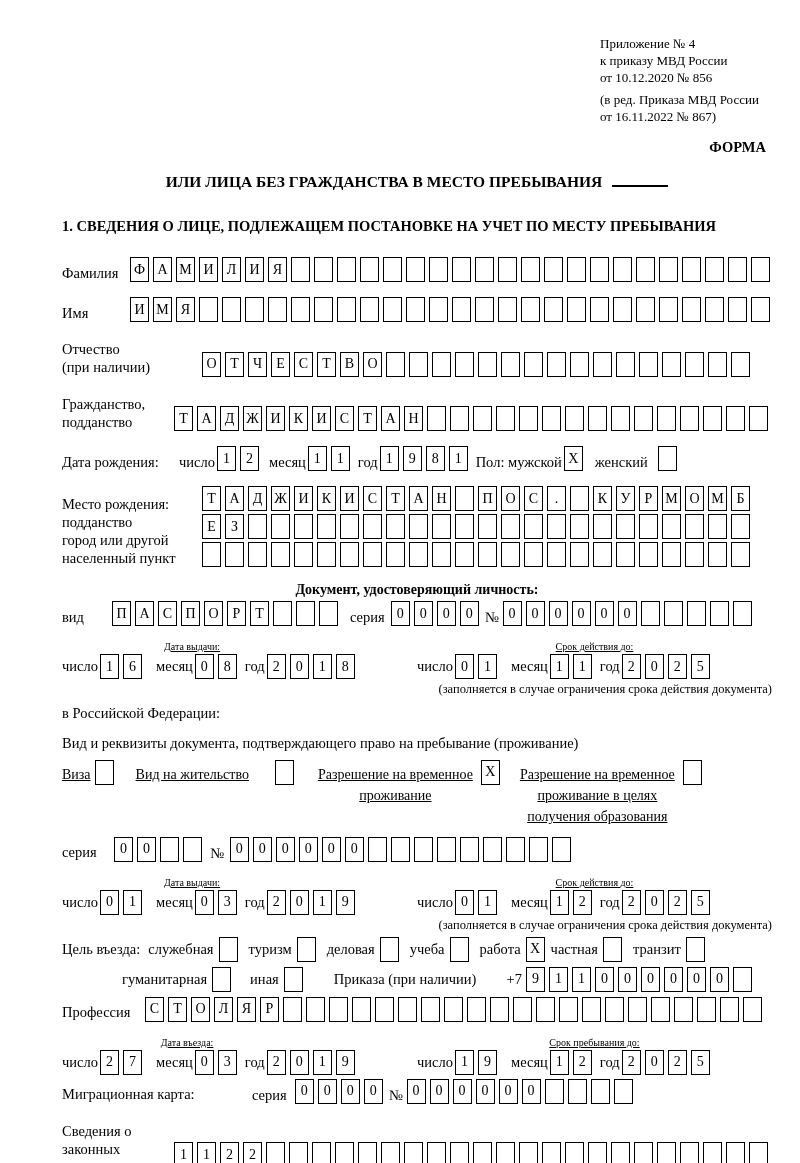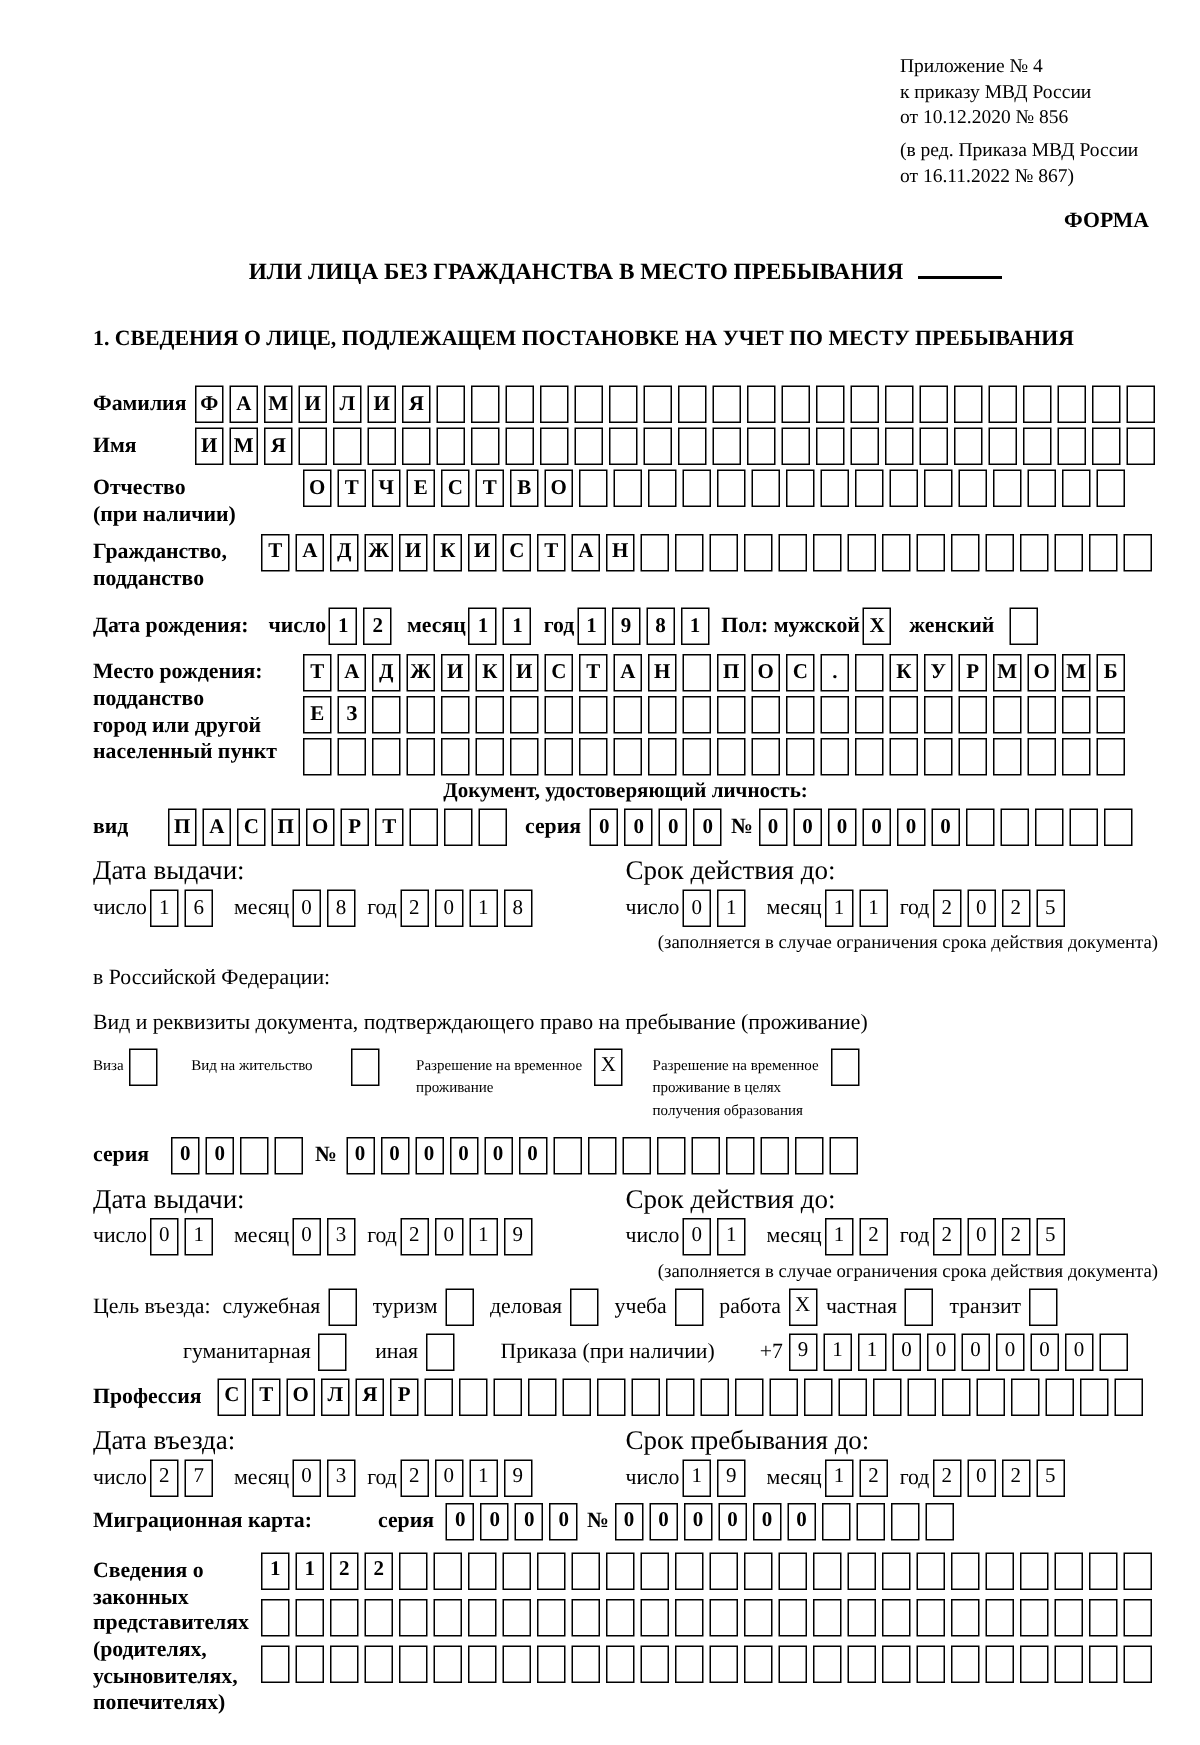--- a/index.html
+++ b/index.html
@@ -10,45 +10,45 @@
     padding:36px 28px 10px 62px; overflow:hidden;
   }
   .appendix { width:172px; margin-left:auto; font-size:13px; line-height:1.3;font-family:Liberation Serif, serif; }
   .appendix .gap { height:5px; }
   .forma { text-align:right; font-weight:bold; font-size:14.5px; margin:14px 6px 0 0; }
   .title { text-align:center; font-weight:bold; font-size:15.5px; line-height:1.55; margin-top:14px; }
   .title-underline { display:inline-block; width:56px; border-bottom:2px solid #000; height:14px; margin-left:10px; }
   .sec-heading { font-weight:bold; font-size:14.5px; margin-top:24px; }
   .rows { margin-top:22px; }
 
-  .crow { display:flex; align-items:flex-start; margin-bottom:3px;font-weight:bold; }
+  .crow { display:flex; align-items:flex-end; margin-bottom:15px; }
   .lbl { font-size:14.5px; padding-top:4px; line-height:1.22; flex-shrink:0; }
   .cells { display:flex; gap:4px; flex-wrap:nowrap; }
   .cell {
     width:19px; height:25px; border:1.5px solid #000; flex-shrink:0;
     display:flex; align-items:center; justify-content:center;
     font-size:14px; font-family:"Liberation Serif",serif;
   }
   .stack { display:flex; flex-direction:column; gap:3px; }
 
   .inlbl { font-size:14.5px; padding:4px 2px 0 2px; white-space:nowrap; }
 
   .dates-section { display:flex; margin-top:6px; margin-bottom:4px; }
   .dates-col { display:flex; flex-direction:column; }
   .dates-col.left { width:355px; }
   .dates-col.right { flex:1; }
-  .dates-header { font-size:18px; text-align:left; margin-bottom:2px; }
+  .dates-header { font-size:10px; text-align:center; margin-bottom:2px;text-decoration:underline; }
   .dategroup { display:flex; align-items:flex-start; }
   .note { font-size:12.5px; text-align:right; margin-top:3px; white-space:nowrap;font-family:Liberation Serif, serif; }
 
   .intro { font-size:14.5px; line-height:1.75; margin-top:4px; }
 
   .permit-row { display:flex; align-items:flex-start; margin:4px 0 10px 0; }
   .permit-item { display:flex; align-items:flex-start; }
-  .permit-item .plabel { font-size:10px; padding-top:4px; text-align:left; line-height:1.5; }
+  .permit-item .plabel { font-size:14px; padding-top:4px; text-align:center; line-height:1.5;text-decoration:underline; }
   .permit-item .cells { margin-left:8px; }
   .purpose-row { display:flex; align-items:flex-start; margin-bottom:5px; }
   .purpose-row .opt { display:flex; align-items:flex-start; margin-right:9px; }
   .purpose-row .opt .inlbl { padding-right:5px; }
 </style>
 </head>
 <body>
 
 <div class="appendix">
   <div>Приложение № 4</div>

